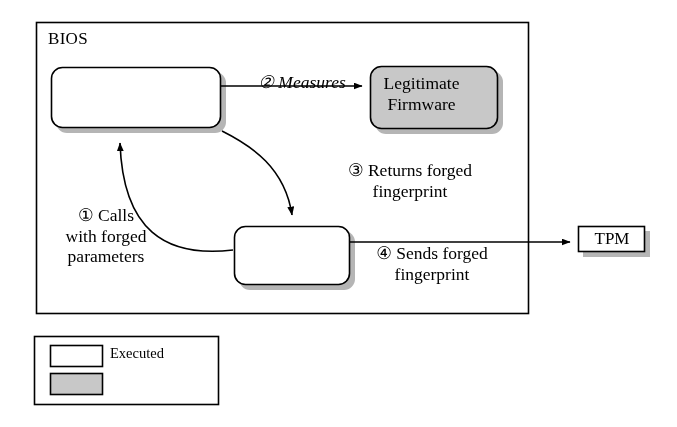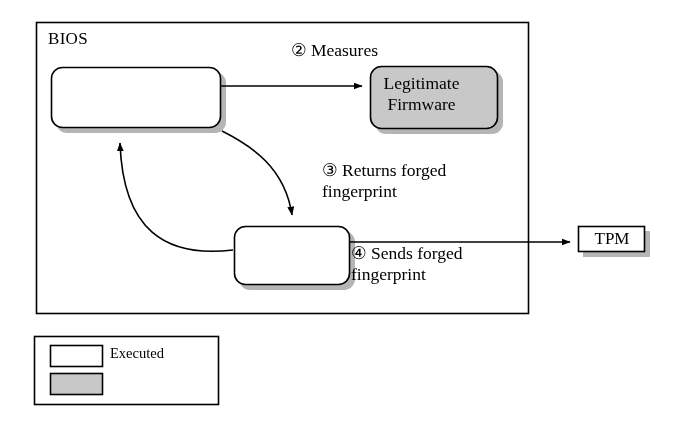--- a/index.html
+++ b/index.html
@@ -30,20 +30,21 @@
     width: 677px;
     height: 427px;
     pointer-events: none;
   }
 
   
   .lbl {
     position: absolute;
     line-height: 1.18;
     white-space: pre;
+    text-align: center;
   }
 
   .bios-title {
     left: 48px;
     top: 29px;
     font-weight: normal;
     font-size: 17px;
     letter-spacing: .3px;
     text-align: left;
   }
@@ -74,23 +75,24 @@
     width: 68px;
     font-size: 17px;
     text-align: center;
   }
 
   .step {
     font-size: 17.5px;
   }
   .step-2 {
     left: 226px;
-    top: 40px;
+    top: 72px;
     width: 152px;
-    text-align: right;
+    text-align: center;
+    font-style: italic;
   }
   .step-3 {
     left: 322px;
     top: 160px;
     width: 176px;
   }
   .step-1 {
     left: 31px;
     top: 205px;
     width: 150px;
@@ -163,19 +165,22 @@
 <span>Firmware</span></div>
 
 
   <div class="lbl box-text node-tpm">TPM</div>
 
   <div class="lbl step step-2">② Measures</div>
 
   <div class="lbl step step-3"><span>③ Returns forged</span>
 <span>fingerprint</span></div>
 
+  <div class="lbl step step-1"><span>① Calls</span>
+<span>with forged</span>
+<span>parameters</span></div>
 
   <div class="lbl step step-4"><span>④ Sends forged</span>
 <span>fingerprint</span></div>
 
   <div class="lbl legend-text legend-exec">Executed</div>
 
 </div>
 
 </body></html>

